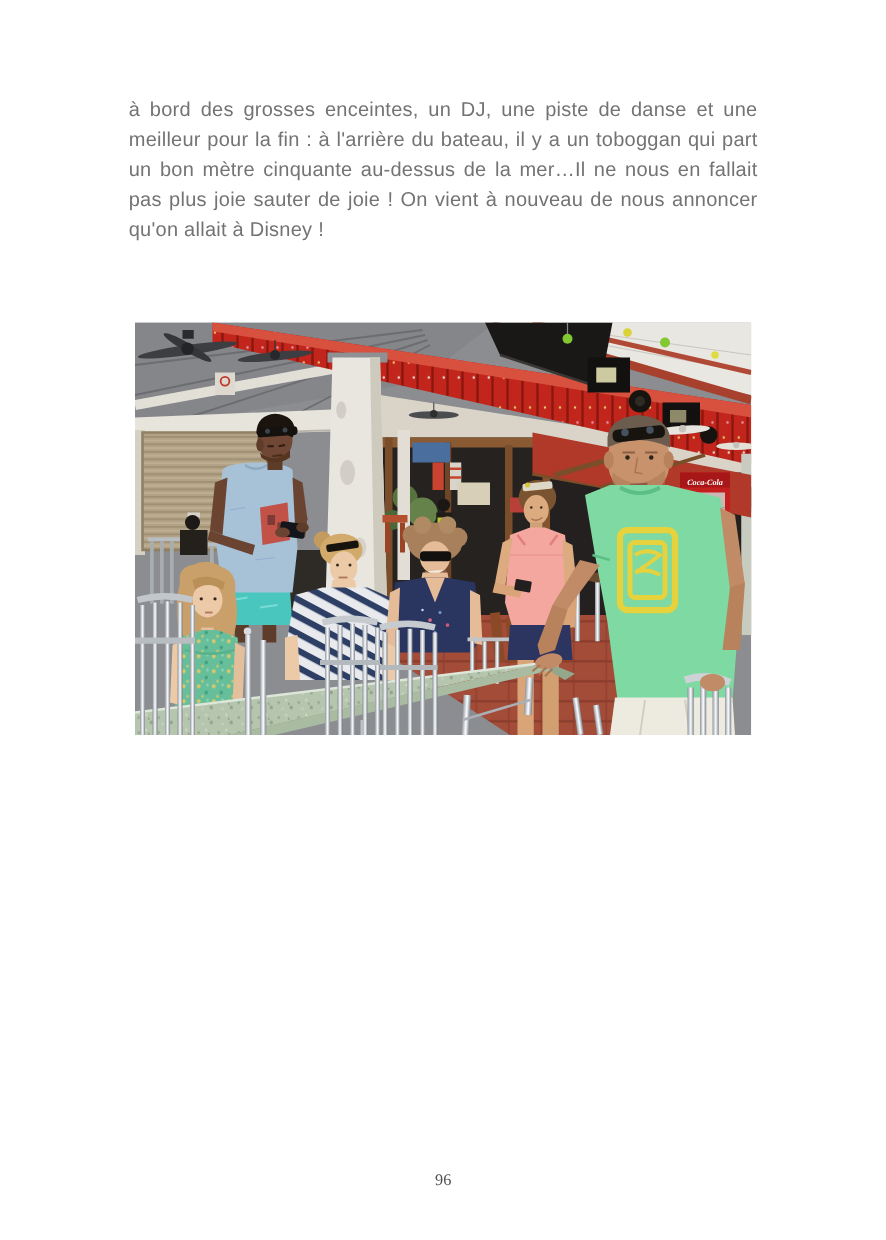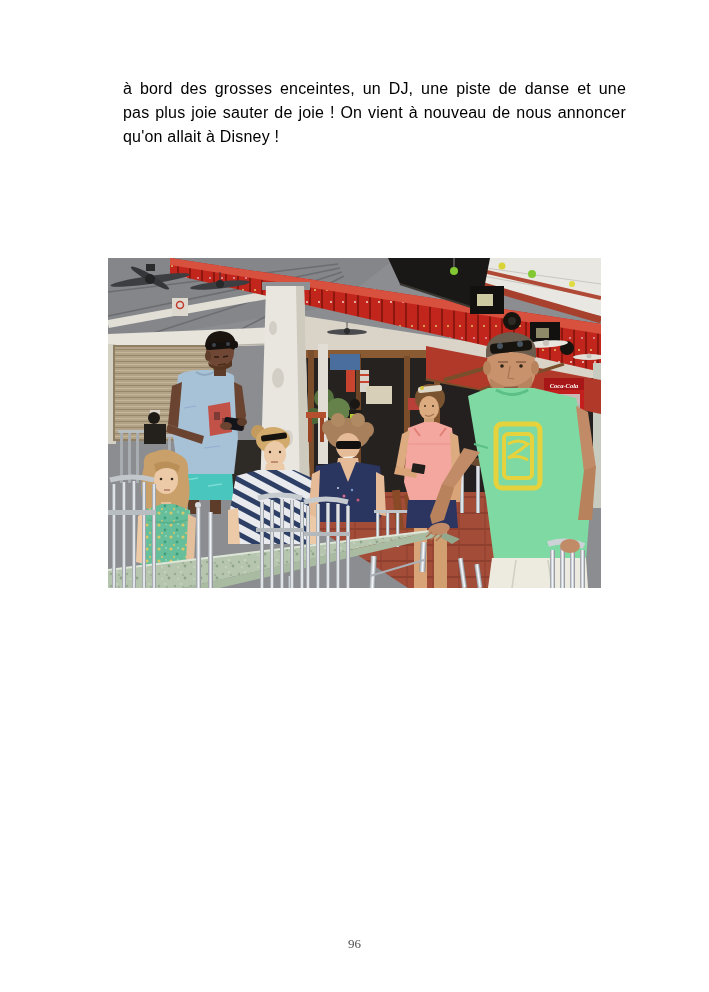--- a/index.html
+++ b/index.html
@@ -1,33 +1,35 @@
 <!DOCTYPE html>
 <html><head>
 <meta charset="utf-8">
 <style>
   html,body{margin:0;padding:0;background:#ffffff;}
   .page{position:relative;width:709px;height:992px;background:#ffffff;overflow:hidden;
         font-family:"Liberation Sans",sans-serif;}
-  .body-text{position:absolute;left:103px;top:77px;width:503px;color:#000000;
-             font-size:16px;line-height:24px;letter-spacing:0.2px;margin-left:20px;}
+  .body-text{position:absolute;left:103px;top:77px;width:503px;color:#737373;
+             font-size:16px;line-height:24px;letter-spacing:0.2px;}
   .jline{text-align:justify;text-align-last:justify;height:24px;overflow:hidden;}
   .jline.last{text-align:center;text-align-last:left;}
   .photo{position:absolute;left:108px;top:258px;width:493px;height:330px;margin:0;padding:0;}
   .photo svg{display:block;width:493px;height:330px;}
   .pagenum{position:absolute;left:0;right:0;top:936px;text-align:center;
            font-family:"Liberation Serif",serif;font-size:13px;color:#4f4f4f;}
 </style>
 </head>
 <body>
 
 <div class="page">
 
   <div class="body-text">
     <div class="jline">à bord des grosses enceintes, un DJ, une piste de danse et une</div>
+    <div class="jline">meilleur pour la fin : à l'arrière du bateau, il y a un toboggan qui part</div>
+    <div class="jline">un bon mètre cinquante au-dessus de la mer…Il ne nous en fallait</div>
     <div class="jline">pas plus joie sauter de joie ! On vient à nouveau de nous annoncer</div>
     <div class="jline last">qu'on allait à Disney !</div>
   </div>
 
   <figure class="photo" role="img" aria-label="Family group around a long pale-green marble table in an open-air beach bar: a man in a light blue T-shirt looking at his phone, a girl in a teal patterned top, a seated woman in a striped top, a seated woman in a navy tank top with sunglasses, a standing woman in a coral tank top, and a man in a mint green T-shirt resting a hand on the table; red festive garlands, ceiling fans, a tan roller shutter and a Coca-Cola fridge in the background.">
     <svg viewBox="0 0 493 330" xmlns="http://www.w3.org/2000/svg">
       <defs>
         <pattern id="marble" width="16" height="12" patternUnits="userSpaceOnUse">
           <rect width="16" height="12" fill="#b6c6ae"></rect>
           <circle cx="3" cy="4" r="1.2" fill="#97ab90"></circle>

